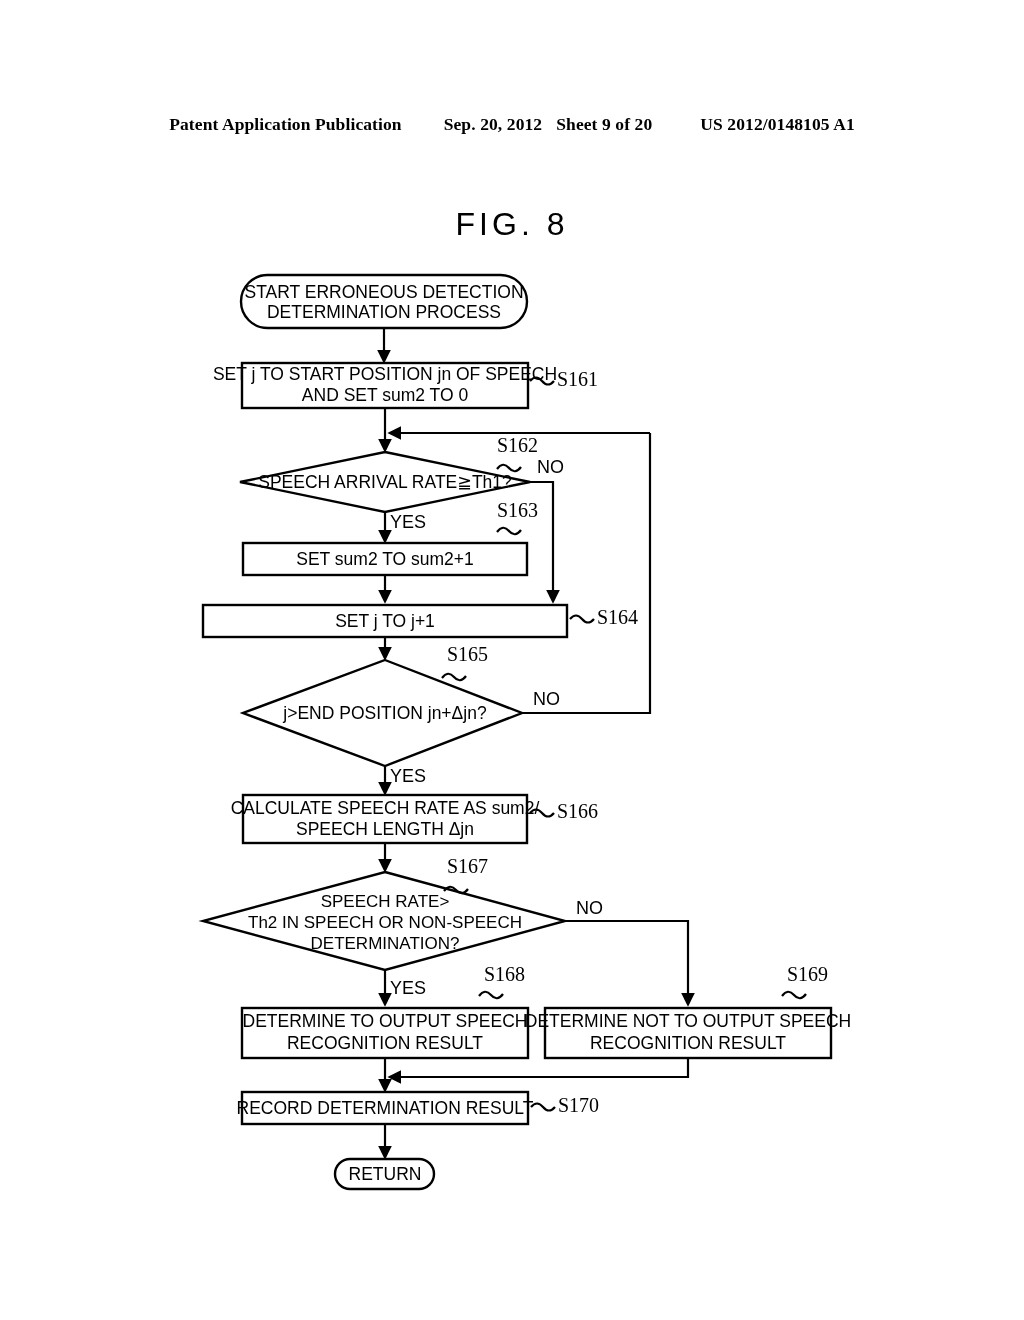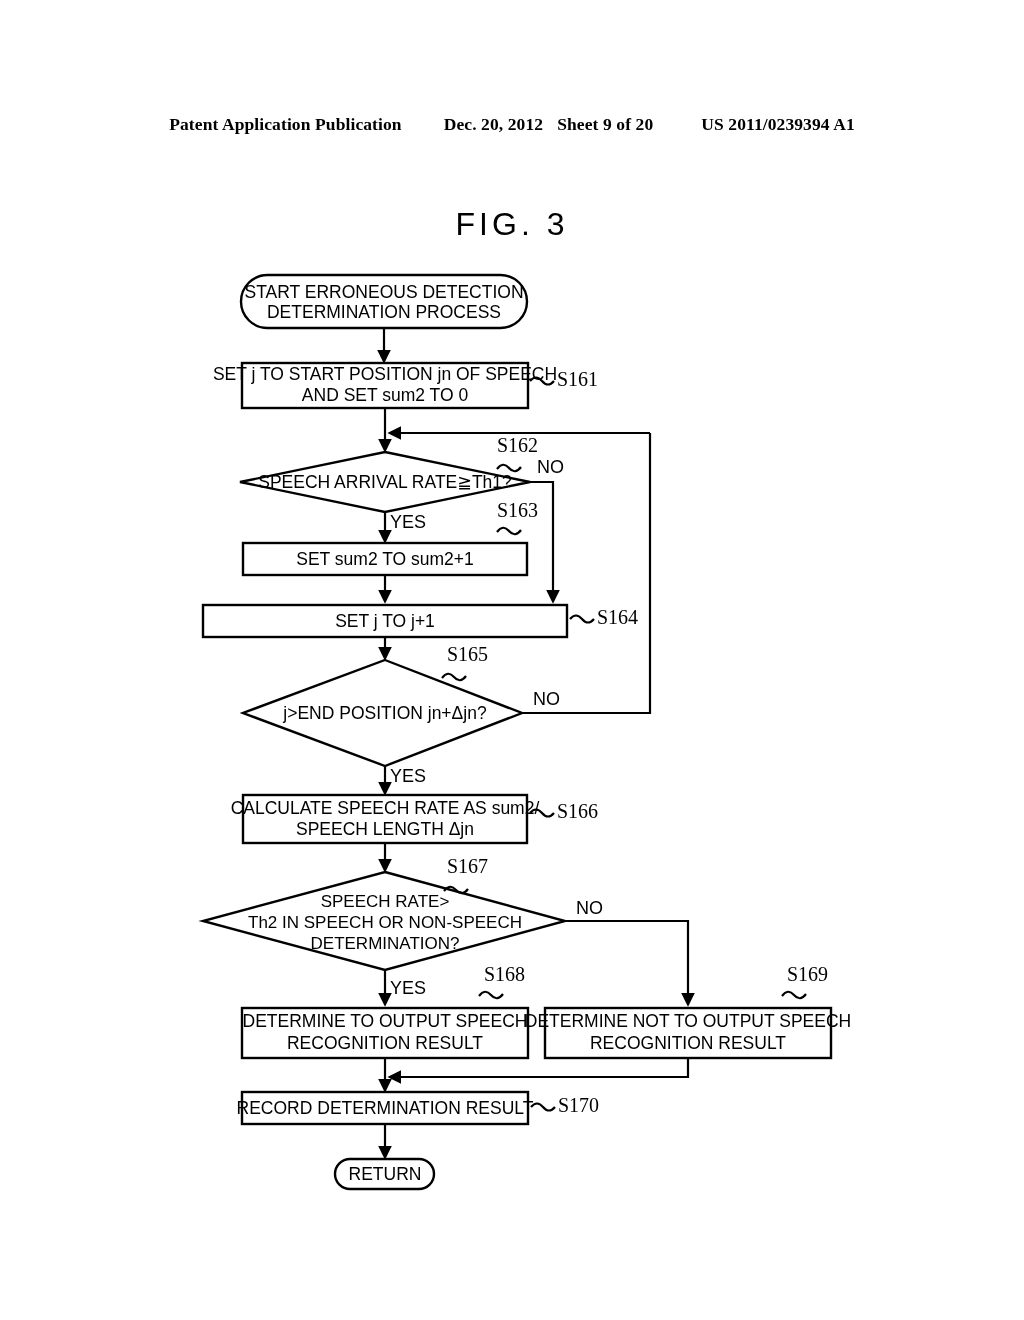--- a/index.html
+++ b/index.html
@@ -85,26 +85,26 @@
     fill: #000000;
     text-anchor: start;
     dominant-baseline: middle;
   }
 </style>
 </head>
 <body>
 
 <div id="page-header">
   <span class="hdr-pub">Patent Application Publication</span>
-  <span class="hdr-date">Dec. 20, 2012</span>
+  <span class="hdr-date">Sep. 20, 2012</span>
   <span class="hdr-sheet">Sheet 9 of 20</span>
-  <span class="hdr-pat">US 2011/0239394 A1</span>
+  <span class="hdr-pat">US 2012/0148105 A1</span>
 </div>
 
-<div id="figure-title">FIG. 3</div>
+<div id="figure-title">FIG. 8</div>
 
 <svg id="flowchart-svg" viewBox="0 0 1024 1320" xmlns="http://www.w3.org/2000/svg">
 
   <defs>
     <marker id="arrow" markerWidth="10" markerHeight="10" refX="5.2" refY="3.2" orient="auto" markerUnits="strokeWidth">
       <path d="M0,0 L0,6.4 L6.4,3.2 z" fill="#000000"></path>
     </marker>
   </defs>
 
   <g>

